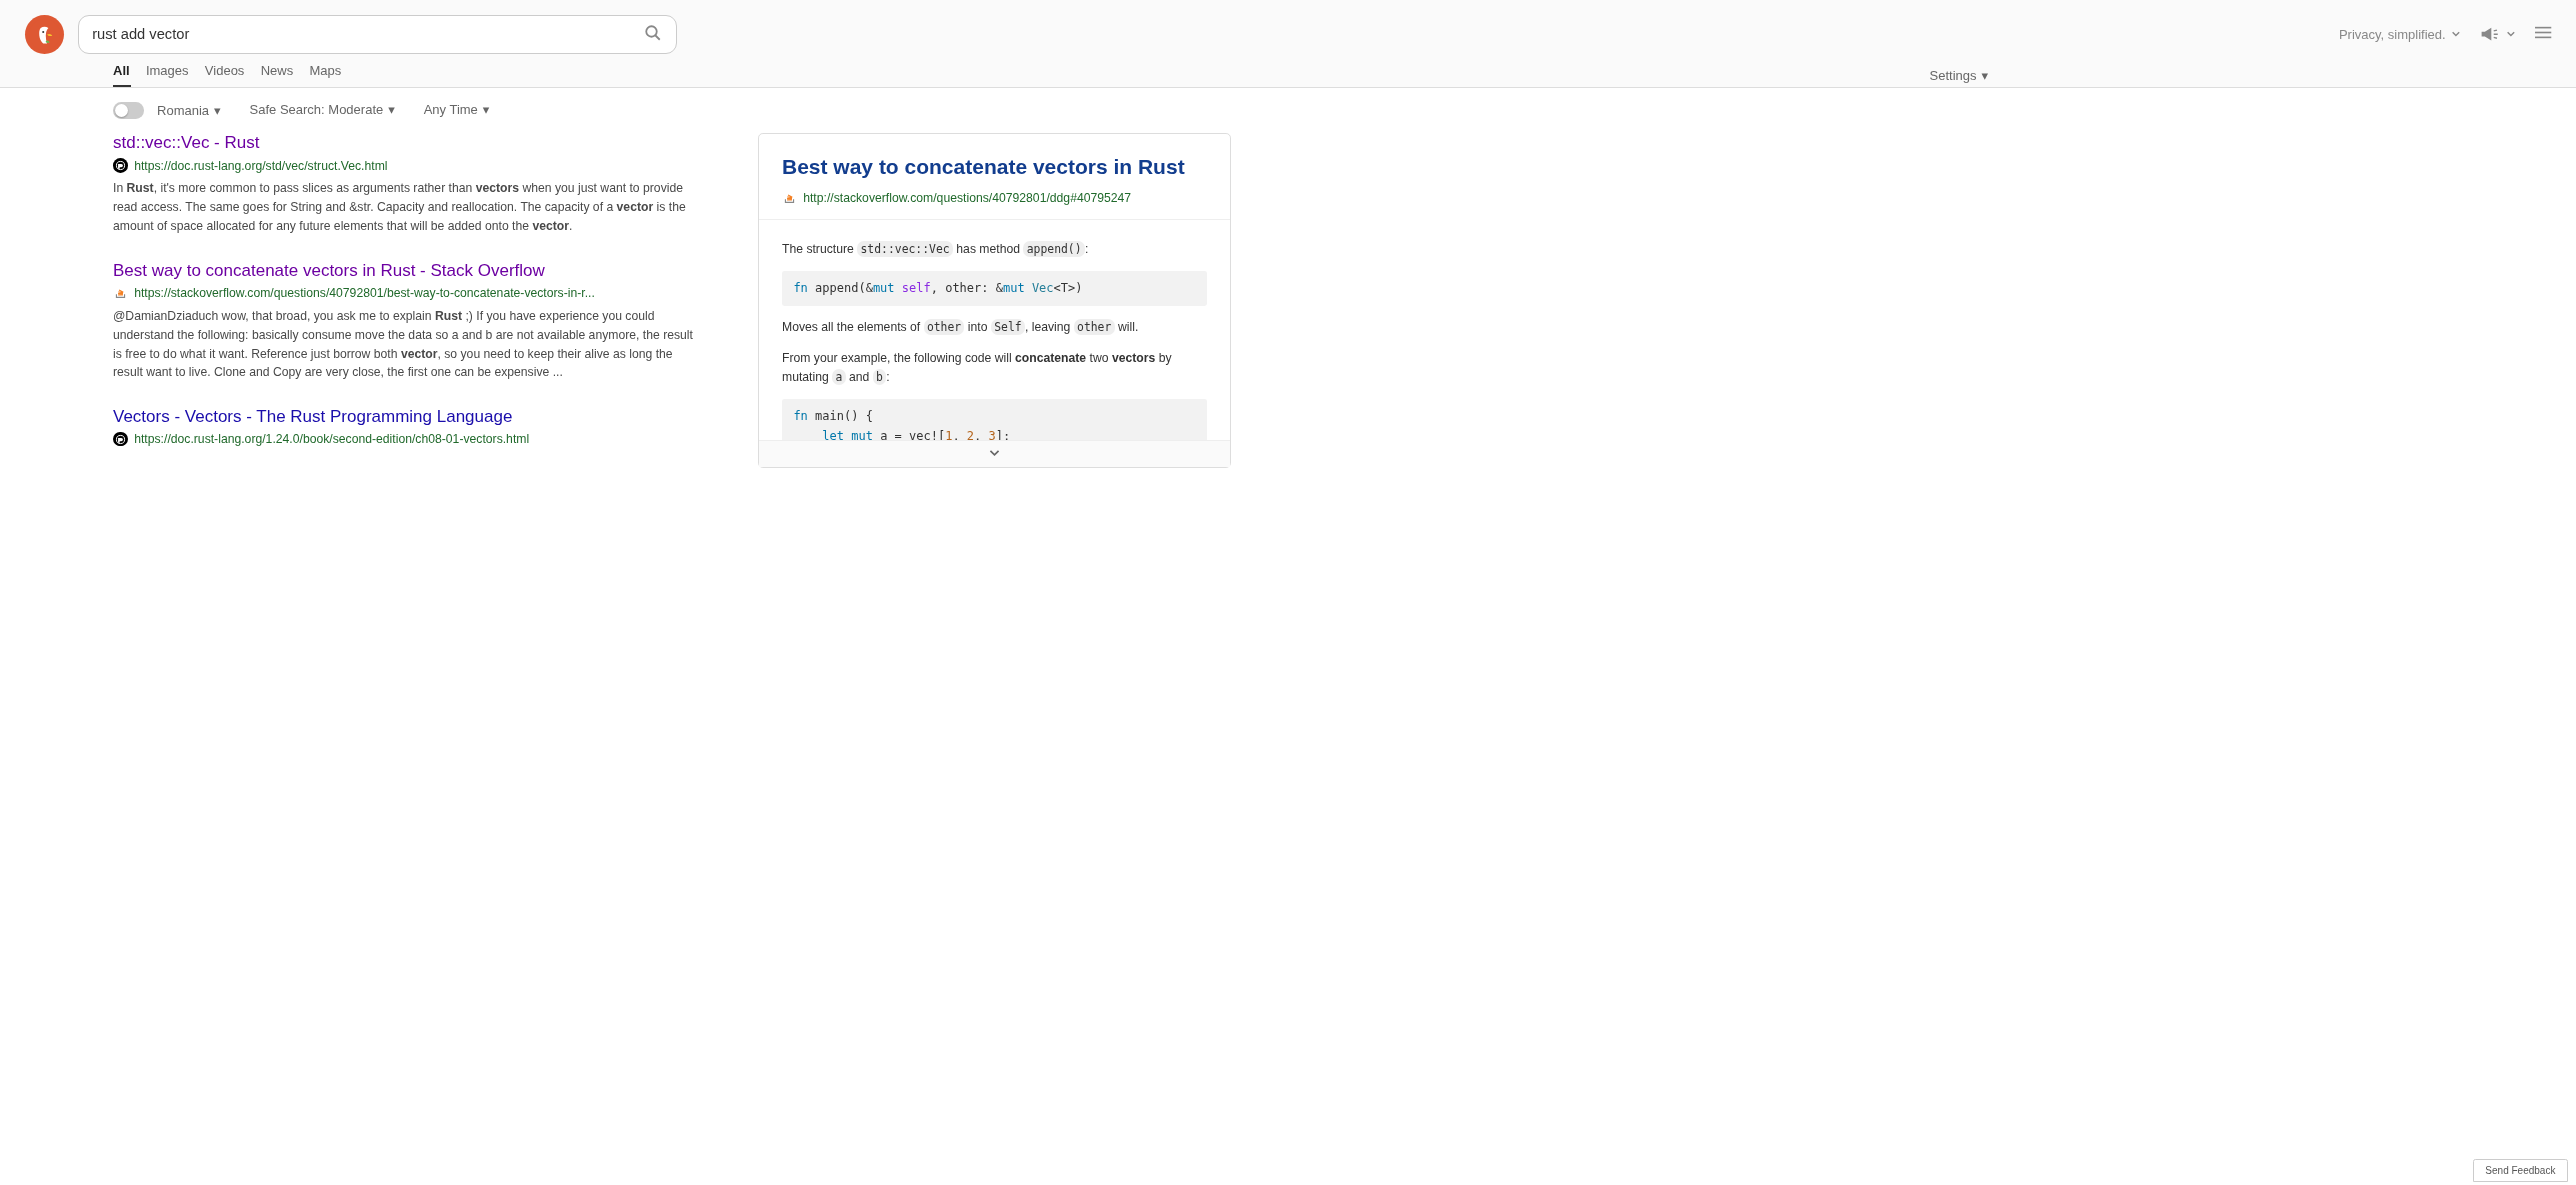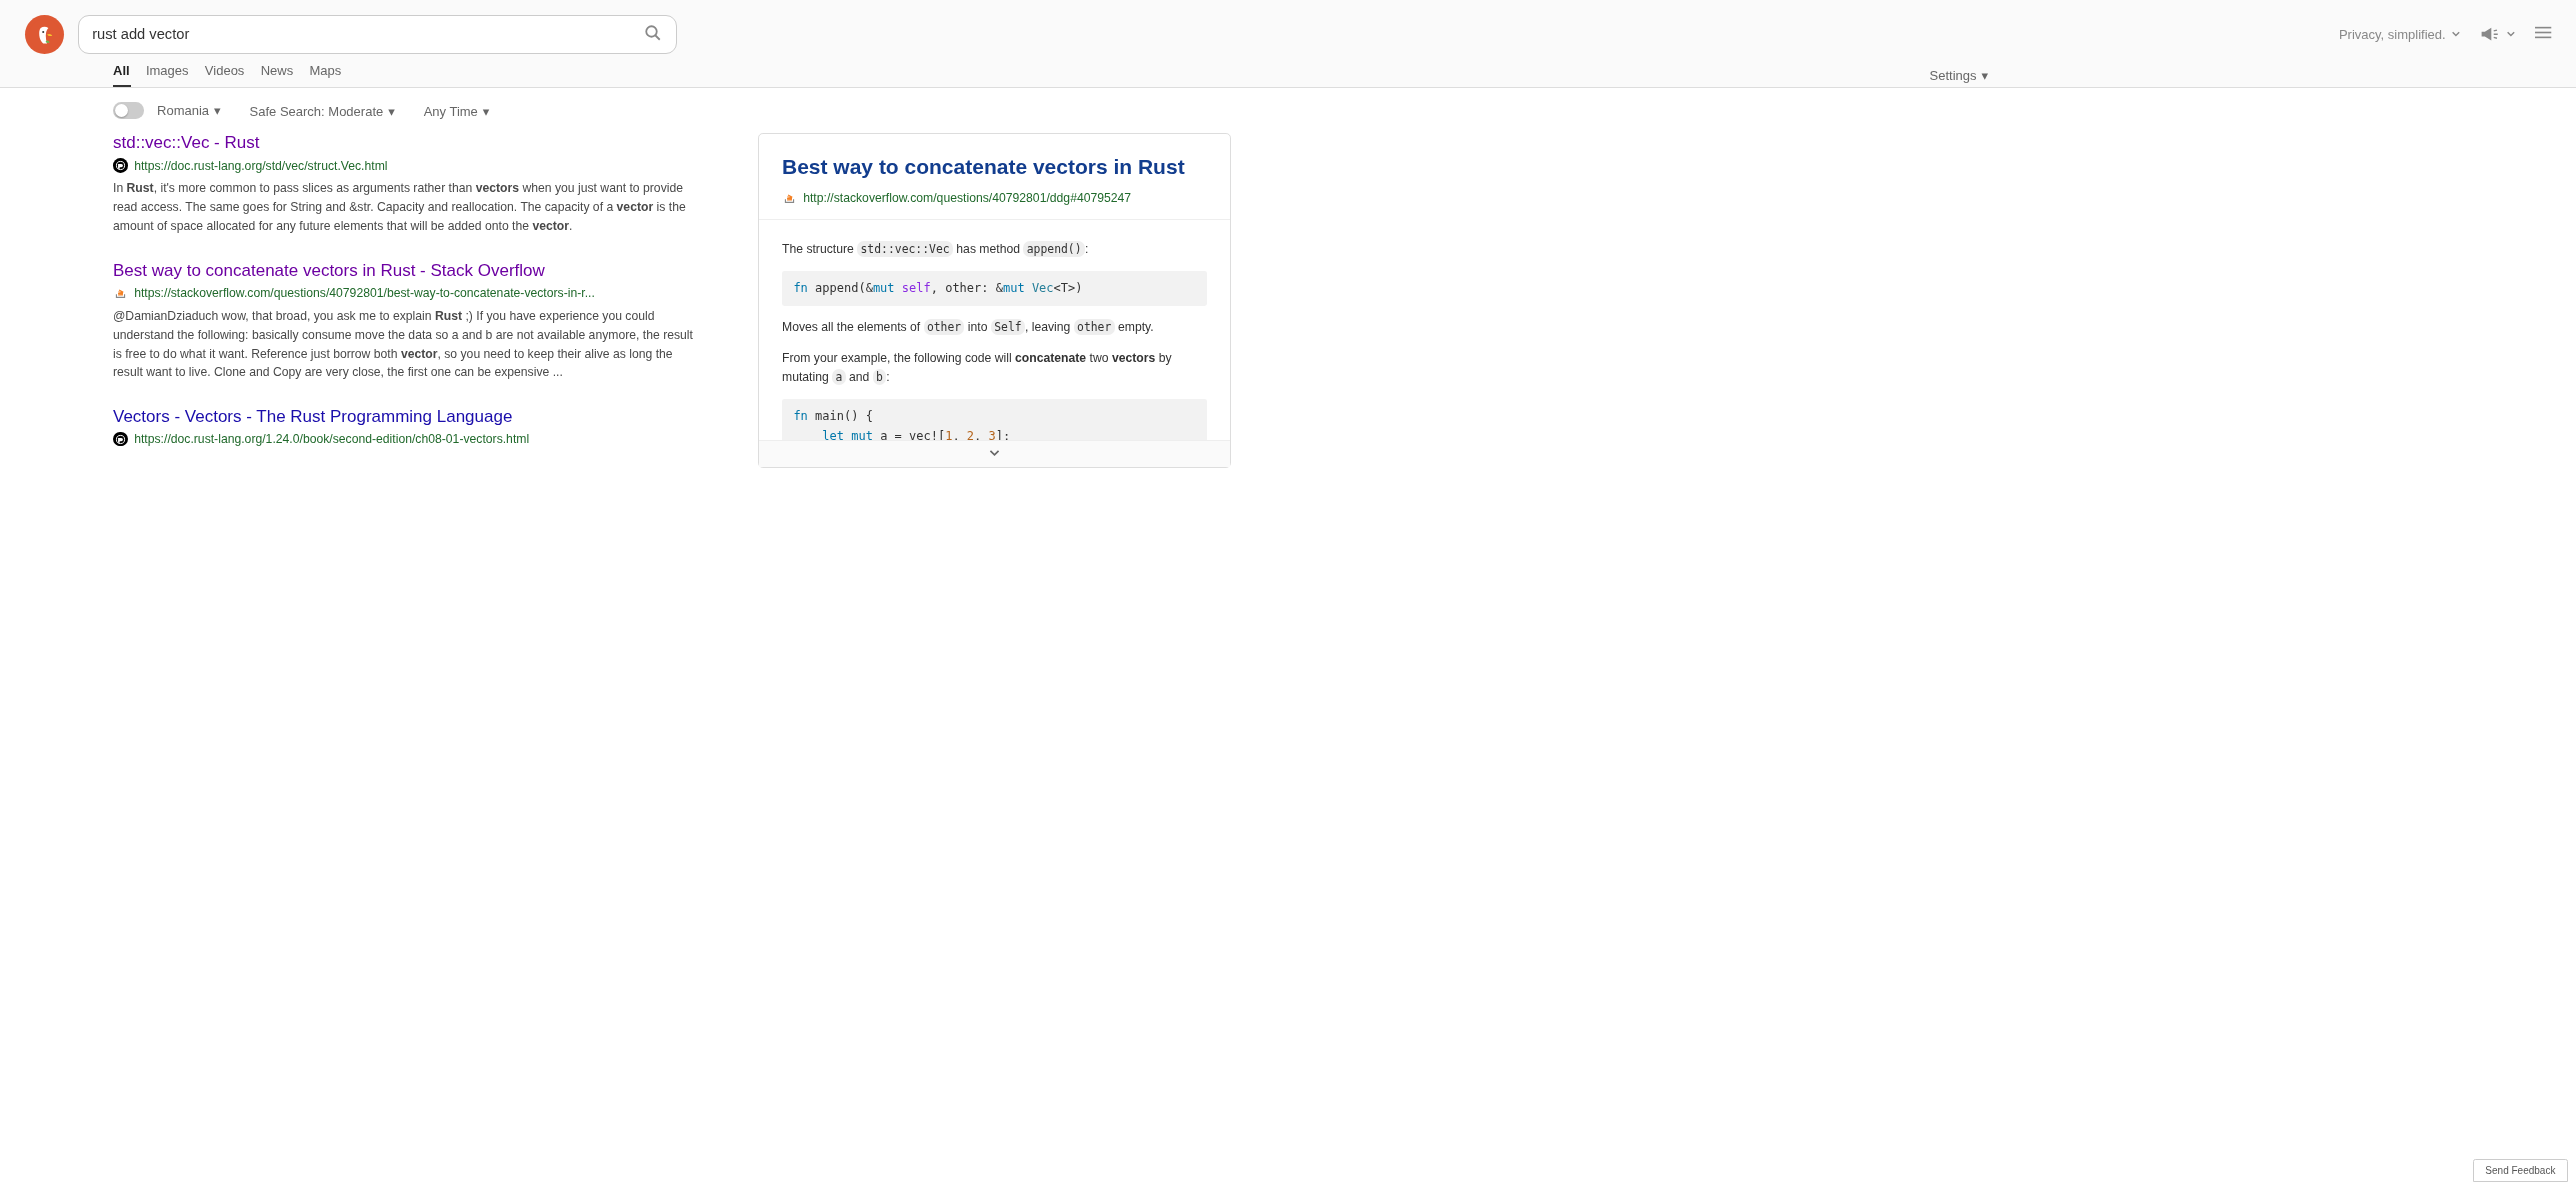--- a/index.html
+++ b/index.html
@@ -14,21 +14,21 @@
   .header-right { margin-left: auto; display: flex; align-items: center; gap: 19.6px; color: #888; font-size: 13px; }
   .privacy { display: flex; align-items: center; gap: 4.9px; cursor: pointer; }
   .megaphone { display: flex; align-items: center; gap: 4.9px; cursor: pointer; }
   .hamburger { cursor: pointer; }
   .tabs-row { display: flex; align-items: center; gap: 16.3px; padding: 0 0 0 113px; font-size: 13px; }
   .tab { color: #666; padding-bottom: 8.2px; cursor: pointer; position: relative; }
   .tab.active { color: #222; font-weight: 600; }
   .tab.active::after { content: ""; position: absolute; left: 0; bottom: -0.8px; width: 18px; height: 2.4px; background: #333; }
   .tabs-right { margin-left: auto; margin-right: 0; padding-right: 0; display: flex; align-items: center; gap: 4.9px; color: #666; cursor: pointer; }
   .tabs-filler { flex: 1; }
-  .filters-row { display: flex; align-items: flex-end; gap: 29px; padding: 14.7px 0 14.7px 113px; font-size: 13px; color: #666; background: #fff; }
+  .filters-row { display: flex; align-items: flex-start; gap: 29px; padding: 14.7px 0 14.7px 113px; font-size: 13px; color: #666; background: #fff; }
   .toggle { width: 31px; height: 16.3px; background: #ccc; border-radius: 8.2px; position: relative; cursor: pointer; }
   .toggle-knob { width: 13px; height: 13px; background: #fff; border-radius: 50%; position: absolute; top: 1.6px; left: 2.4px; box-shadow: 0 0.8px 1.6px rgba(0,0,0,0.3); }
   .filter-item { display: flex; align-items: center; gap: 4.9px; cursor: pointer; }
   .content-wrap { display: flex; align-items: flex-start; padding: 0 24.5px 0 113px; gap: 65px; }
   .results-col { flex: 0 0 580px; }
   .result { margin-bottom: 24.5px; }
   .result-title { color: #1a0dab; font-size: 17px; font-weight: 400; margin-bottom: 4.9px; cursor: pointer; display: block; text-decoration: none; }
   .result-title.visited { color: #6c00a2; }
   .result-url-row { display: flex; align-items: center; gap: 6.5px; margin-bottom: 6.5px; }
   .favicon { width: 14.7px; height: 14.7px; border-radius: 50%; display: inline-flex; align-items: center; justify-content: center; font-size: 9px; font-weight: bold; }
@@ -193,21 +193,21 @@
           <a class="answer-url">http://stackoverflow.com/questions/40792801/ddg#40795247</a>
         </div>
       </div>
       <div class="answer-divider"></div>
       <div class="answer-body">
         <p>
           <span>The structure </span><code class="inline-code">std::vec::Vec</code><span> has method </span><code class="inline-code">append()</code><span>:</span>
         </p>
         <div class="code-block"><span class="code-kw">fn</span> append(&amp;<span class="code-kw">mut</span> <span class="code-self">self</span>, other: &amp;<span class="code-kw">mut</span> <span class="code-type">Vec</span>&lt;T&gt;)</div>
         <p>
-          <span>Moves all the elements of </span><code class="inline-code">other</code><span> into </span><code class="inline-code">Self</code><span>, leaving </span><code class="inline-code">other</code><span> empty.</span>
+          <span>Moves all the elements of </span><code class="inline-code">other</code><span> into </span><code class="inline-code">Self</code><span>, leaving </span><code class="inline-code">other</code><span> will.</span>
         </p>
         <p>
           <span>From your example, the following code will </span><b>concatenate</b><span> two </span><b>vectors</b><span> by mutating </span><code class="inline-code">a</code><span> and </span><code class="inline-code">b</code><span>:</span>
         </p>
         <div class="code-block"><span class="code-kw">fn</span> main() {
     <span class="code-kw">let</span> <span class="code-kw">mut</span> a = vec![<span class="code-num">1</span>, <span class="code-num">2</span>, <span class="code-num">3</span>];
       b = vec![, , ];</div>
       </div>
       <div class="expand-bar">
         <svg width="13" height="13" viewBox="0 0 16 16">

